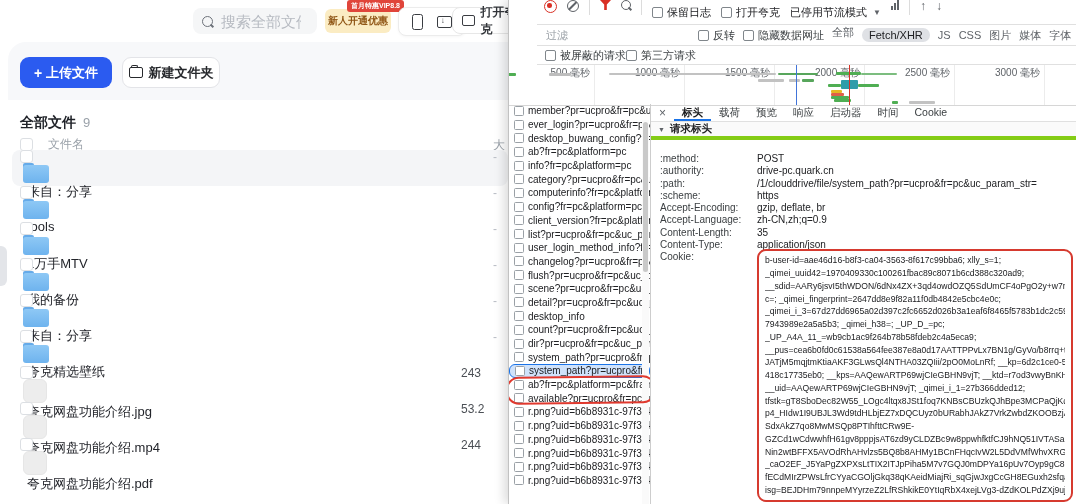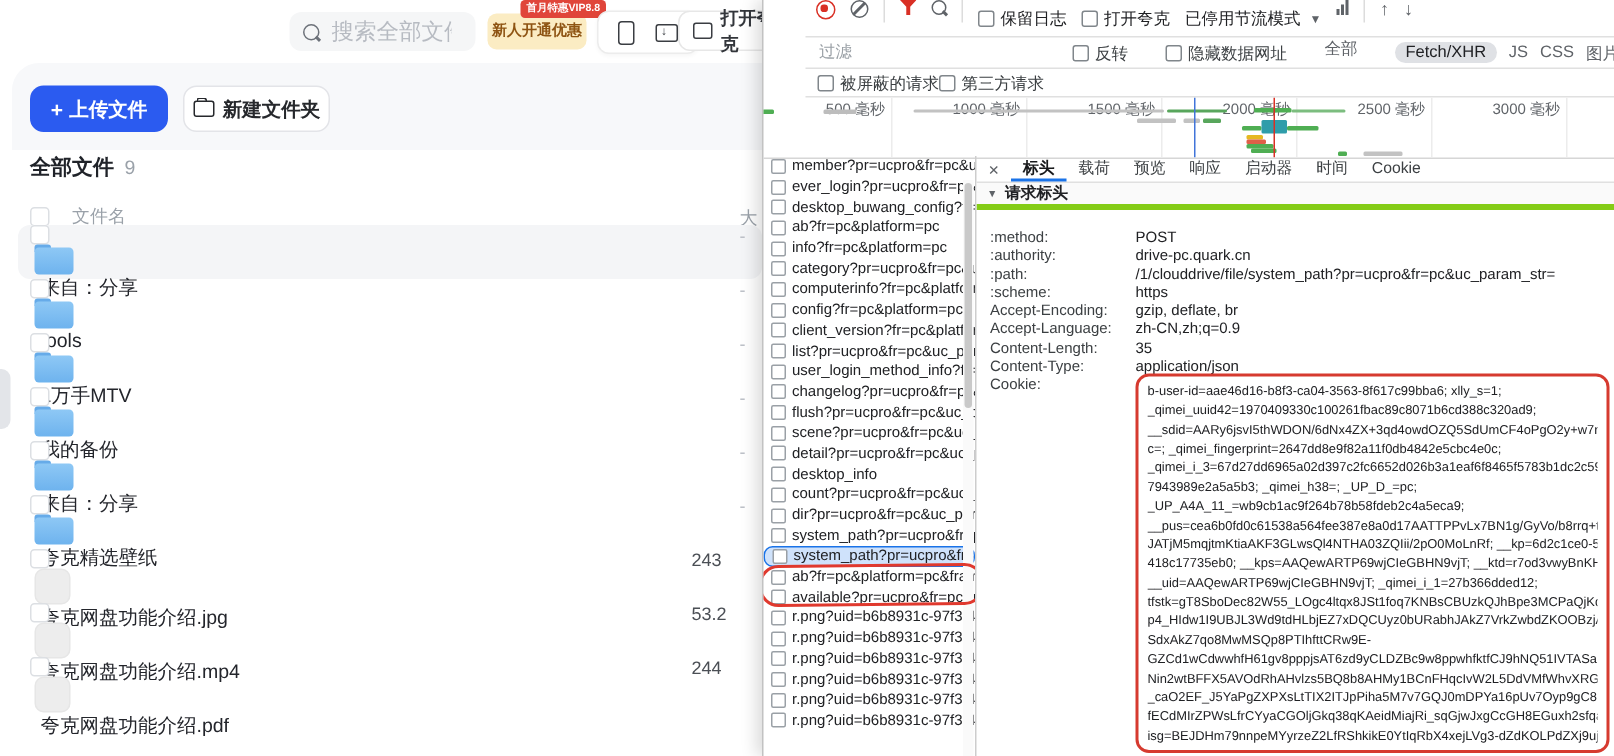--- a/index.html
+++ b/index.html
@@ -32,21 +32,21 @@
   .band{position:absolute;left:8px;top:42px;width:500px;height:58px;background:#f7f8fa;border-radius:18px 0 0 0;}
   .btn-upload{position:absolute;left:20px;top:57px;width:92px;height:31px;background:#2b5bf0;border-radius:9px;
      color:#fff;font-size:13px;font-weight:bold;display:flex;align-items:center;justify-content:center;gap:4px;}
   .plus{font-size:14px;font-weight:bold;}
   .btn-newfolder{position:absolute;left:122px;top:57px;width:98px;height:31px;background:#fff;
      border:1px solid #e3e4e8;border-radius:9px;color:#26282c;font-size:13px;font-weight:bold;
      display:flex;align-items:center;justify-content:center;gap:6px;box-sizing:border-box;}
   .i-folder-o{width:12px;height:9px;border:1.4px solid #26282c;border-radius:2px;position:relative;}
   .i-folder-o::before{content:"";position:absolute;left:1px;top:-3px;width:5px;height:2px;
      border:1.4px solid #26282c;border-bottom:none;border-radius:2px 2px 0 0;}
-  .allfiles{position:absolute;left:20px;top:103px;font-size:14px;font-weight:bold;color:#202329;}
+  .allfiles{position:absolute;left:20px;top:114px;font-size:14px;font-weight:bold;color:#202329;}
   .allfiles .cnt{color:#9aa1a9;font-weight:normal;margin-left:7px;font-size:13px;}
   .listhead{position:absolute;left:12px;top:132px;width:496px;height:24px;display:flex;align-items:center;
      color:#9aa1a9;font-size:12px;}
   .cbx{width:13px;height:13px;border:1.3px solid #dcdfe3;border-radius:3px;background:#fff;
      box-sizing:border-box;flex:0 0 auto;}
   .listhead .cbx{margin-left:8px;}
   .listhead .lbl{margin-left:15px;}
   .col-size{position:absolute;left:481px;top:5px;}
   .filerows{position:absolute;left:12px;top:150px;width:496px;}
   .filerow{position:relative;height:36px;display:flex;border-radius:8px;flex-direction:column;}
@@ -63,21 +63,21 @@
   .fname{margin-left:15px;font-size:13px;color:#23252b;}
   .fsize{position:absolute;left:449px;font-size:12px;color:#4b4f55;white-space:nowrap;}
   .t-folder .fsize{left:481px;color:#b9bdc4;}
   .edgehandle{position:absolute;left:0;top:246px;width:7px;height:40px;background:#e3e5e9;
      border-radius:0 6px 6px 0;}
   
   .devtools{position:absolute;left:508px;top:0;width:568px;height:504px;background:#fff;z-index:10;
      border-left:1px solid #c2c2c2;box-shadow:-4px 0 10px rgba(0,0,0,.14);font-size:11px;color:#202124;}
   .tbar{display:flex;border-bottom:1px solid #e0e0e0;white-space:nowrap;overflow:hidden;margin-left:28px;}
   .tbar1{height:24px;padding:0 7px;gap:10px;}
-  .tbar2{height:20px;padding:0 7px;gap:25px;color:#3c4043;}
+  .tbar2{height:20px;padding:0 7px;gap:8px;color:#3c4043;}
   .tbar3{height:18px;padding:0 8px;gap:0;color:#3c4043;}
   .i-record{width:11px;height:11px;border:1.6px solid #d93025;border-radius:50%;position:relative;flex:0 0 auto;}
   .i-record::after{content:"";position:absolute;left:2px;top:2px;width:4.5px;height:4.5px;background:#d93025;border-radius:50%;}
   .i-clear{width:10px;height:10px;border:1.5px solid #5f6368;border-radius:50%;position:relative;flex:0 0 auto;}
   .i-clear::after{content:"";position:absolute;left:-1px;top:4px;width:11px;height:1.5px;background:#5f6368;transform:rotate(-45deg);}
   .vsep{width:1px;height:15px;background:#dcdcdc;flex:0 0 auto;}
   .i-funnel{width:11px;height:10px;background:#d93025;flex:0 0 auto;
      clip-path:polygon(0 0,100% 0,62% 45%,62% 100%,38% 100%,38% 45%);}
   .i-mag{width:8px;height:8px;border:1.5px solid #5f6368;border-radius:50%;position:relative;flex:0 0 auto;}
   .i-mag::after{content:"";position:absolute;width:1.5px;height:4px;background:#5f6368;transform:rotate(-45deg);left:7px;top:6px;}

